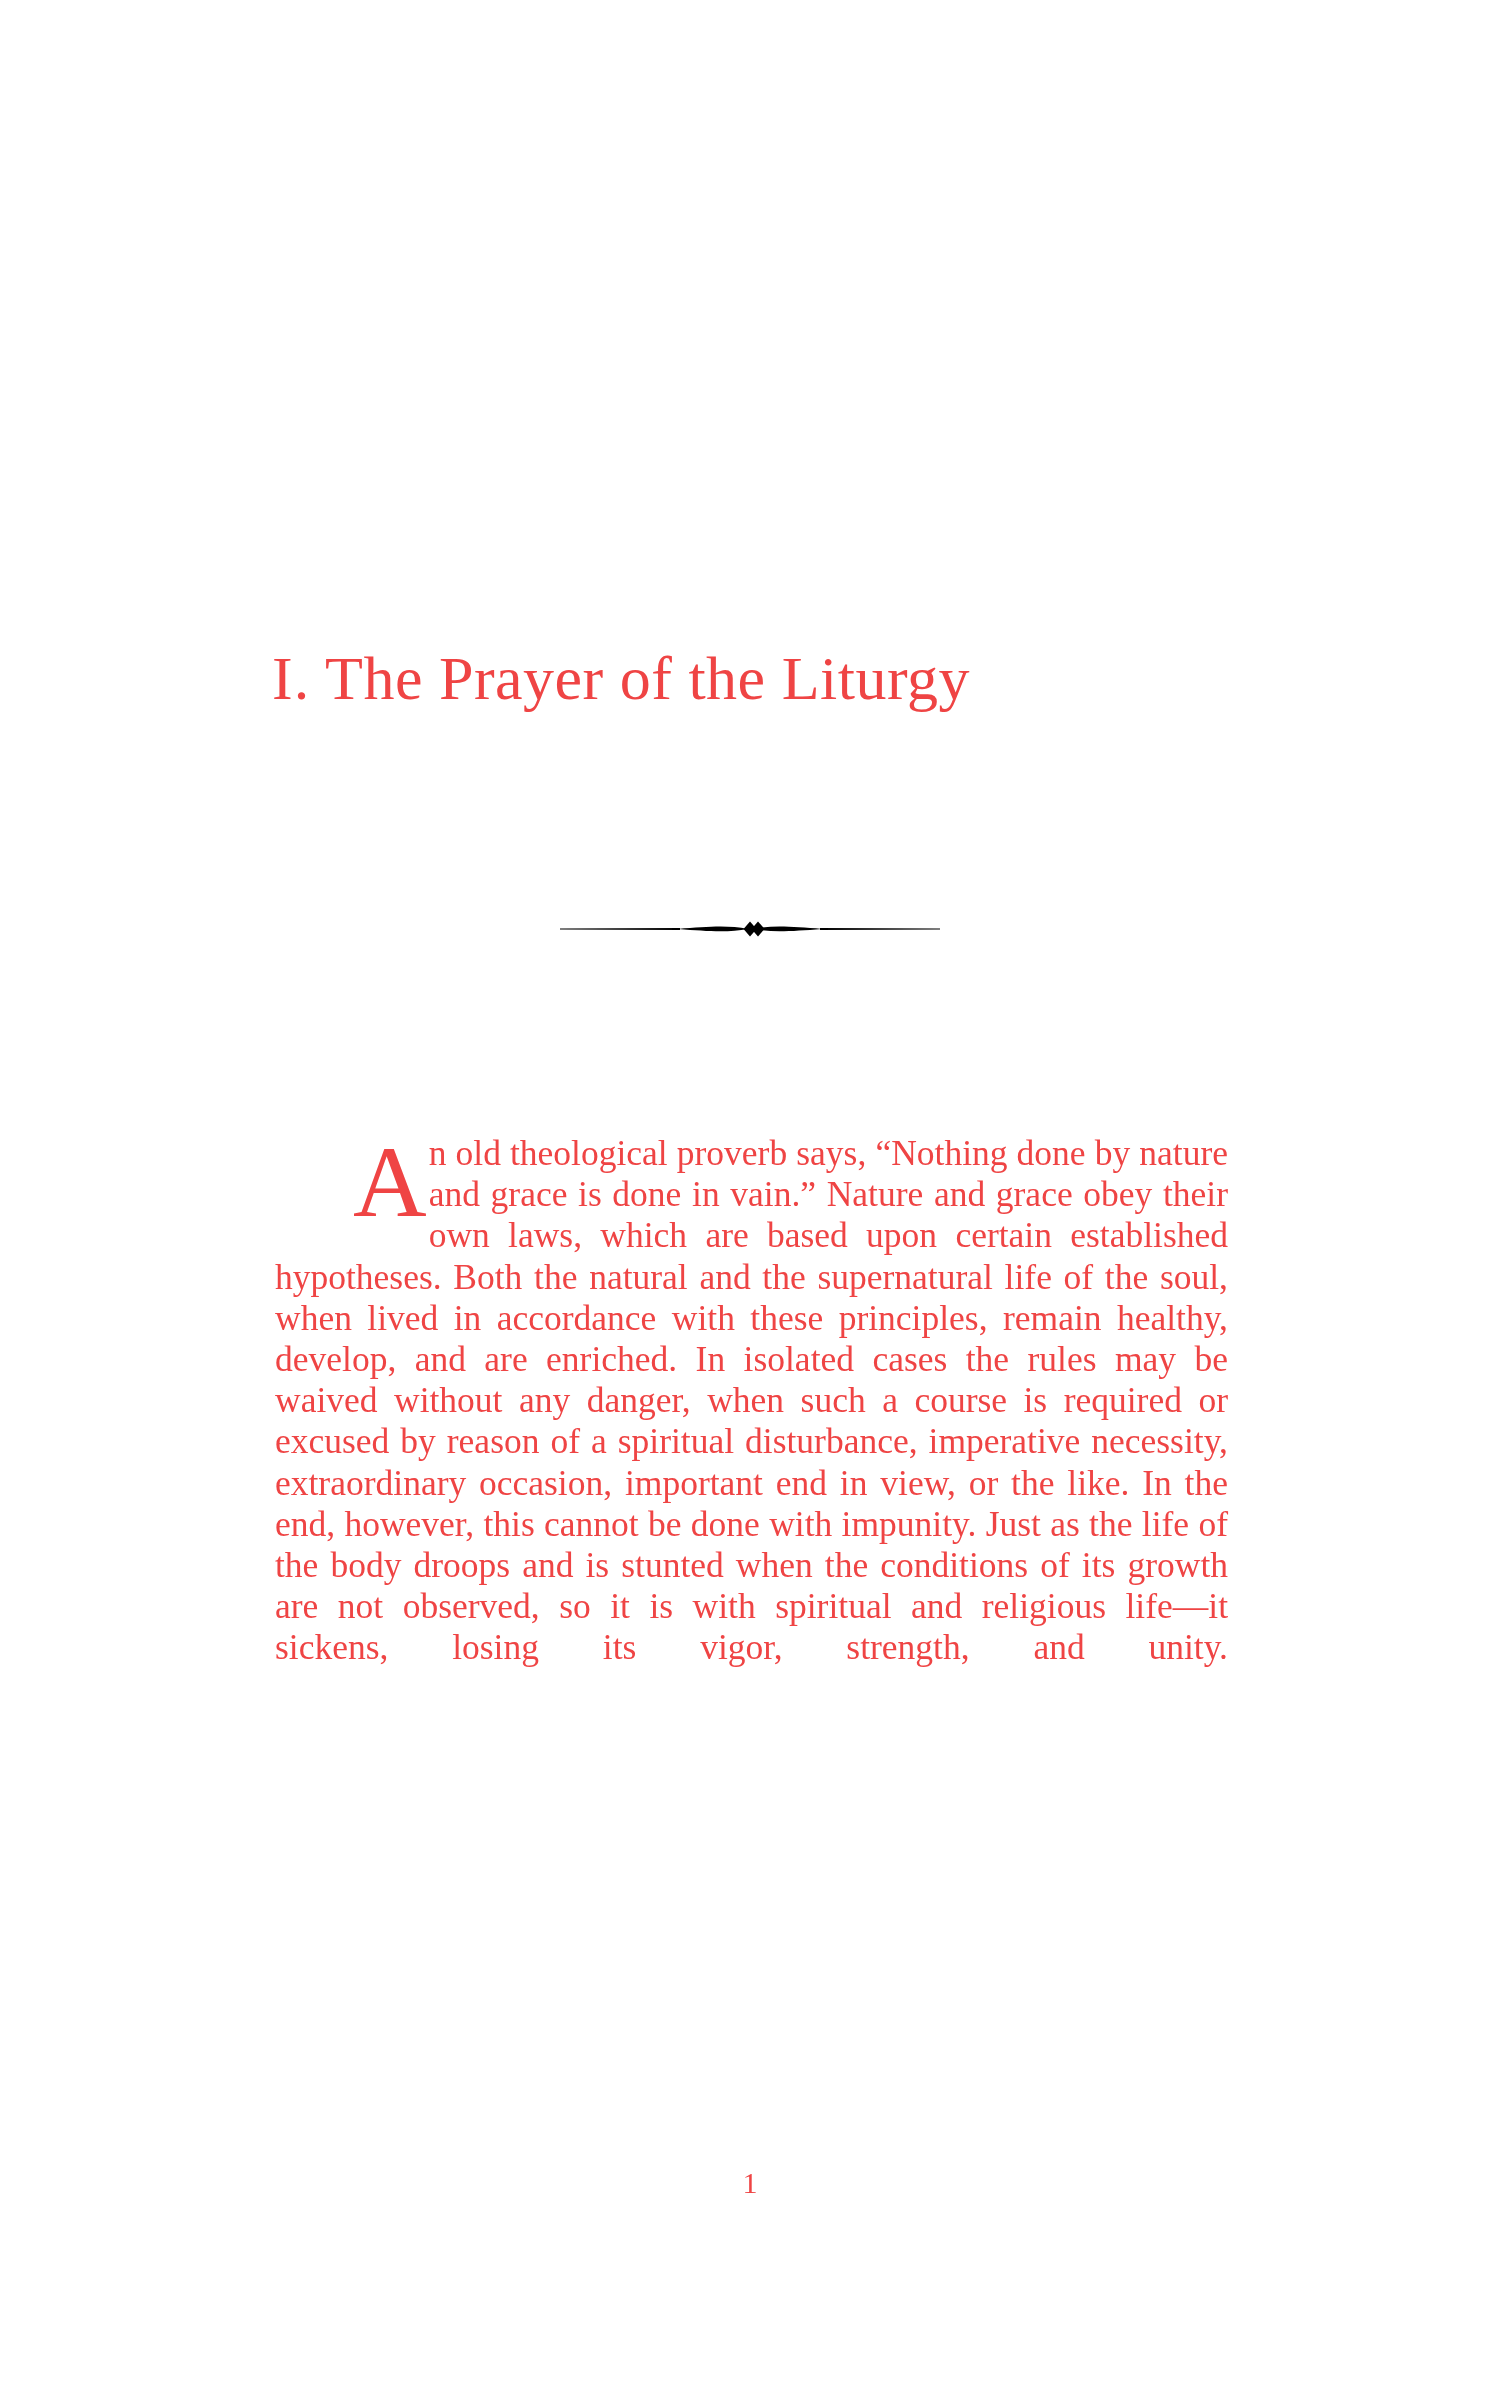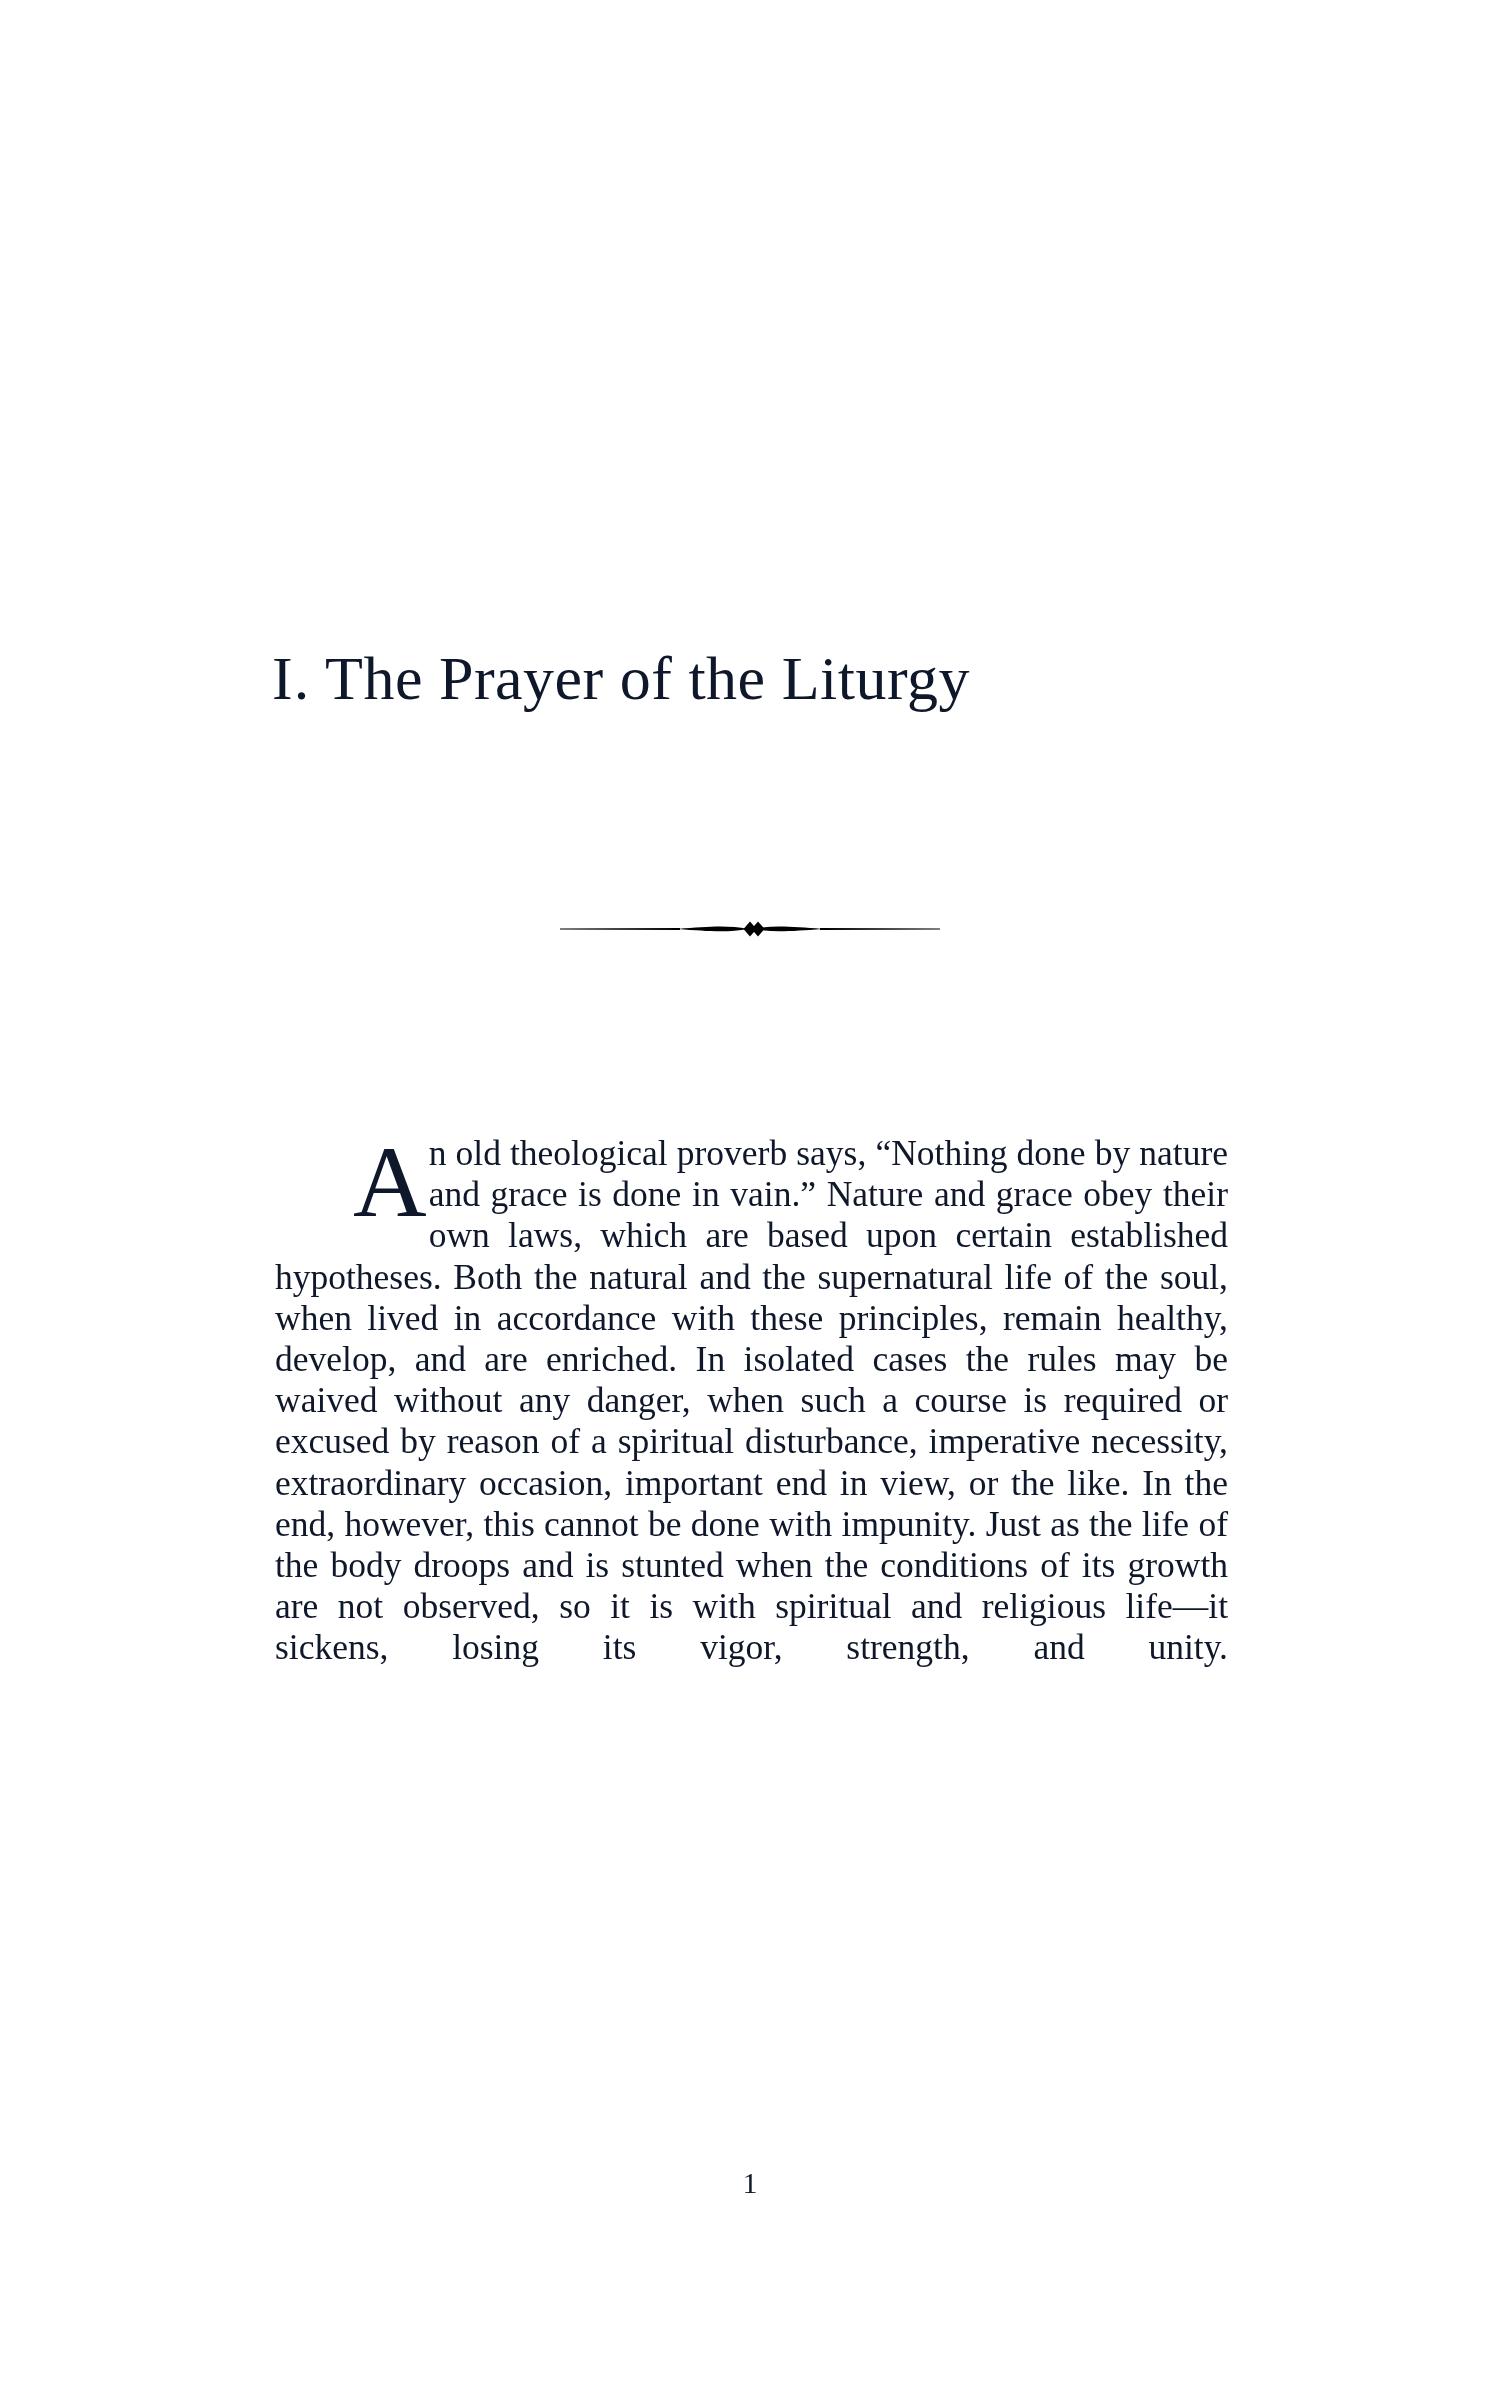--- a/index.html
+++ b/index.html
@@ -8,21 +8,21 @@
     background: #ffffff;
   }
 
   .page {
     position: relative;
     width: 1500px;
     height: 2400px;
     background: #ffffff;
     overflow: hidden;
     font-family: "Liberation Serif", "DejaVu Serif", serif;
-    color: #0f172a;
+    color: #ef4444;
   }
 
   
   .chapter-title {
     position: absolute;
     left: 272px;
     top: 605px;
     width: 1000px;
     font-size: 62px;
     line-height: 1.0;

